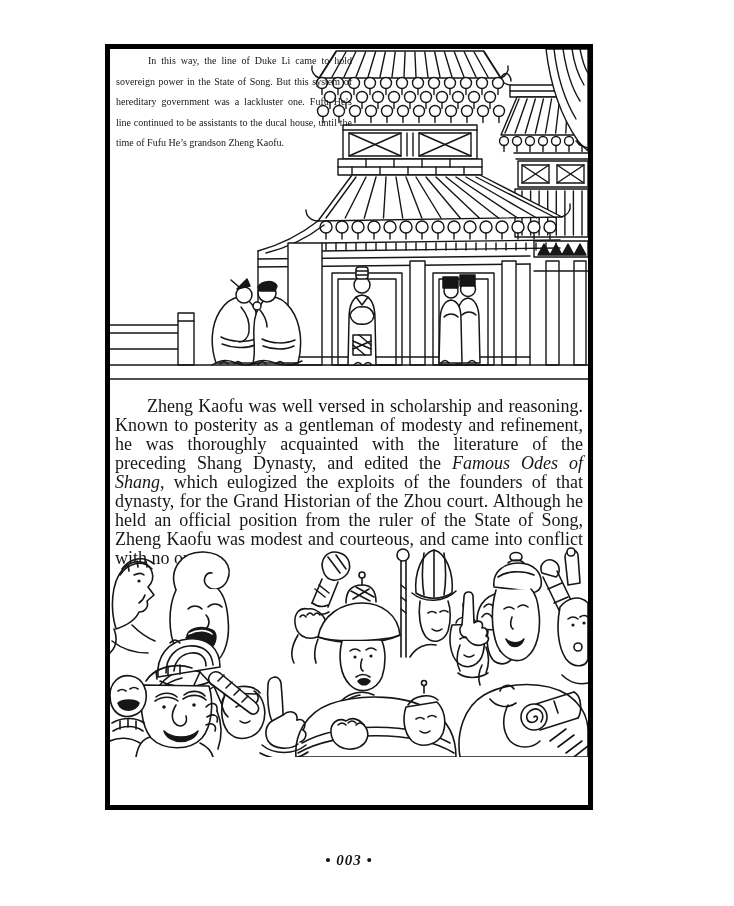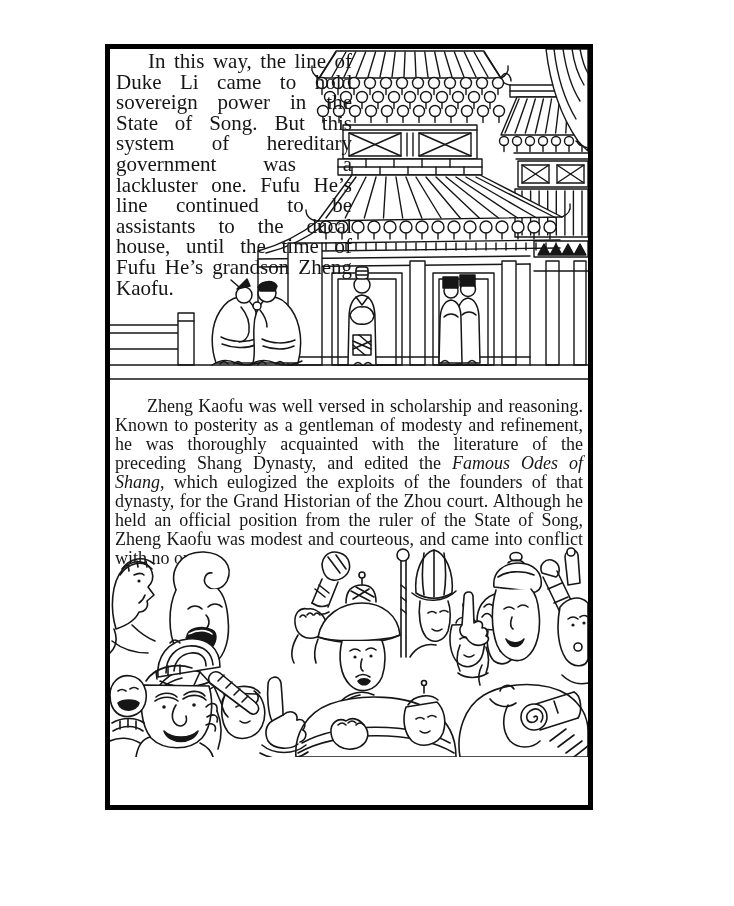--- a/index.html
+++ b/index.html
@@ -4,21 +4,21 @@
 <style>
   html,body{margin:0;padding:0;background:#ffffff;}
   .page{position:relative;width:734px;height:906px;background:#fff;overflow:hidden;
         font-family:"Liberation Serif", serif;color:#161616;}
   .frame{position:absolute;left:105px;top:44px;width:488px;height:766px;
          border:5px solid #000;box-sizing:border-box;background:#fff;overflow:hidden;}
   .art{position:absolute;display:block;}
   .temple-svg{left:0;top:0;width:478px;height:336px;}
   .crowd-svg{left:0;top:496px;width:478px;height:212px;}
   .intro{position:absolute;left:6px;top:2px;width:236px;
-         font-size:21px;line-height:20.6px;text-align:justify;text-indent:32px;}
+         font-size:10px;line-height:20.6px;text-align:justify;text-indent:32px;}
   .body-par{position:absolute;left:5px;top:348px;width:468px;margin:0;
             font-size:18px;line-height:19px;text-align:justify;text-indent:32px;}
   .body-par em{font-style:italic;}
   .pageno{position:absolute;left:0;top:852px;width:698px;text-align:center;
           font-weight:bold;font-style:italic;font-size:15px;letter-spacing:1px;}
   svg *{vector-effect:none;}
 </style>
 </head>
 <body>
 
@@ -633,13 +633,14 @@
         <path d="M173,170 C180,164 188,167 187,175"></path>
         <path d="M187,175 C194,173 197,179 193,185"></path>
         <path d="M193,185 C198,188 196,195 190,197"></path>
         <path d="M162,176 C156,180 154,188 158,196 C164,205 181,205 188,199"></path>
         <path d="M152,200 C164,210 184,210 196,200"></path>
         <path d="M150,208 C164,216 186,216 198,207"></path>
       </g>
     </svg>
   </div>
 
+  <div class="pageno">• 003 •</div>
 </div>
 
 </body></html>

